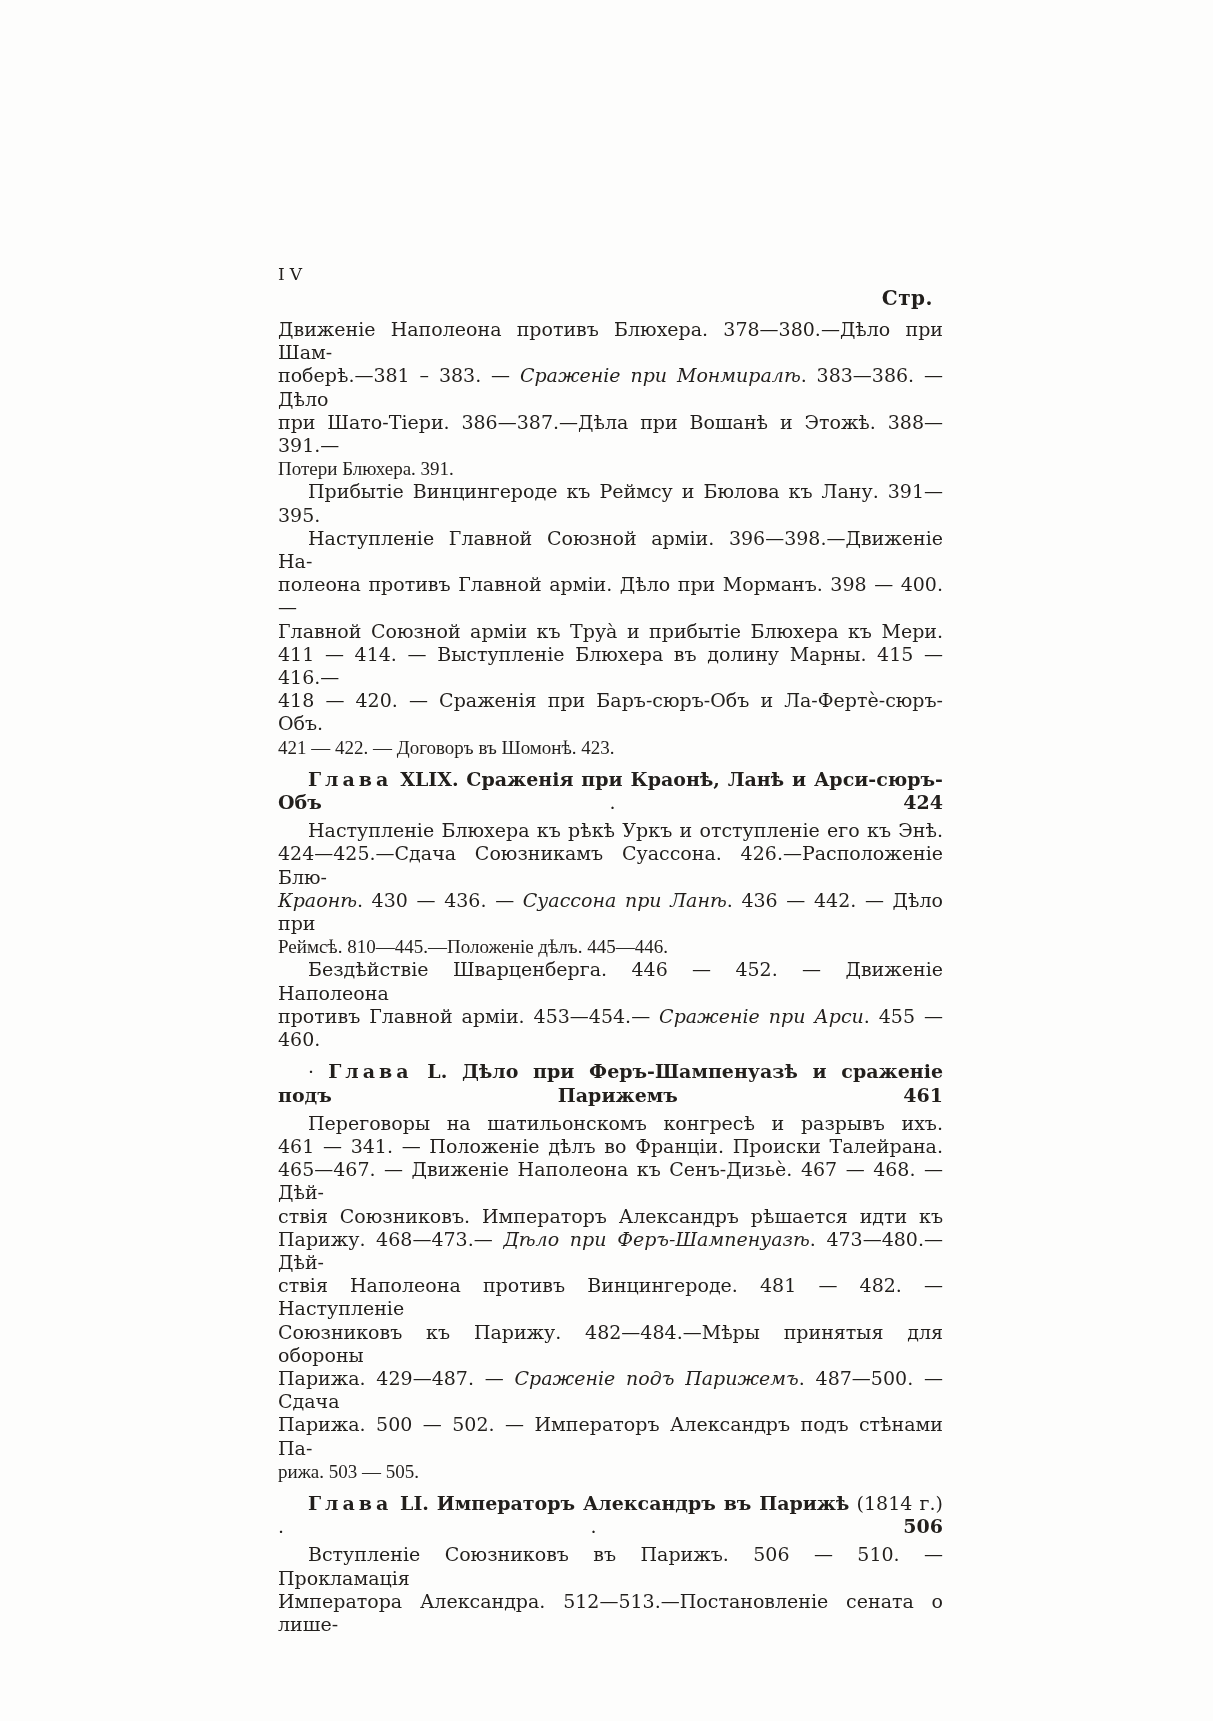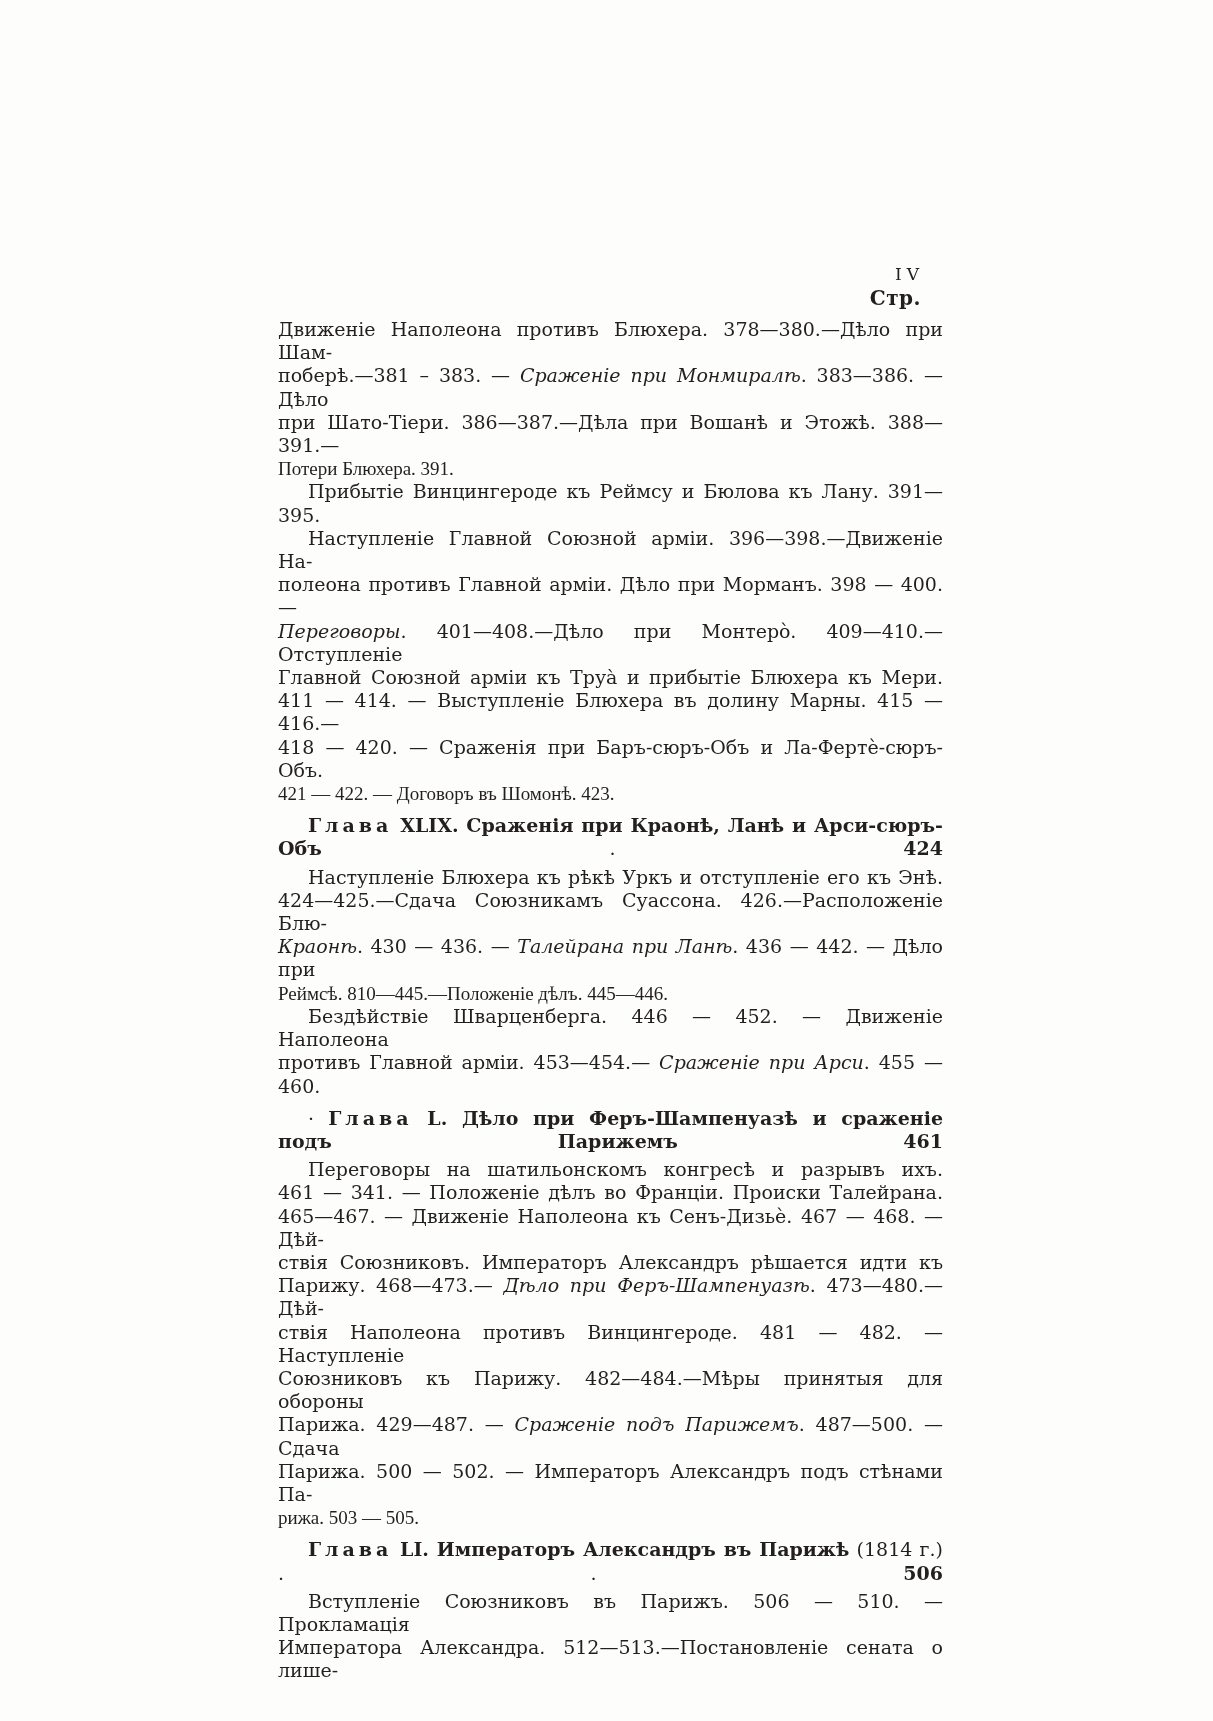--- a/index.html
+++ b/index.html
@@ -5,24 +5,24 @@
   html,body{margin:0;padding:0;}
   body{
     width:1213px;height:1721px;position:relative;
     font-family:"DejaVu Serif", serif;
     background:#fdfdfc;color:#221f1c;
     overflow:hidden;
   }
   .page{position:absolute;inset:0;}
   .roman-folio{
     position:absolute;left:278px;top:264px;width:646px;
-    text-align:right;font-size:17px;letter-spacing:5px;
+    text-align:left;font-size:17px;letter-spacing:5px;
   }
   .col-label{
-    position:absolute;left:278px;top:286px;width:643px;
+    position:absolute;left:290px;top:286px;width:643px;
     text-align:right;font-weight:bold;font-size:20px;letter-spacing:0.5px;
   }
   .toc{
     position:absolute;left:278px;top:318px;width:665px;
     font-size:19px;line-height:23.2px;
   }
   .block{margin:0;}
   .block.chapter{margin-top:9px;margin-bottom:5px;}
   .line{white-space:normal;}
   .line.just{text-align:justify;text-align-last:justify;}
@@ -46,33 +46,32 @@
         <div class="line just"><span class="seg-n">поберѣ.—381 – 383. — </span><span class="seg-i">Сраженіе при Монмиралѣ</span><span class="seg-n">. 383—386. — Дѣло</span></div>
         <div class="line just"><span class="seg-n">при Шато-Тіери. 386—387.—Дѣла при Вошанѣ и Этожѣ. 388—391.—</span></div>
         <div class="line left"><span class="seg-n">Потери Блюхера. 391.</span></div>
       </div>
       <div class="block para">
         <div class="line just ind"><span class="seg-n">Прибытіе Винцингероде къ Реймсу и Бюлова къ Лану. 391—395.</span></div>
       </div>
       <div class="block para">
         <div class="line just ind"><span class="seg-n">Наступленіе Главной Союзной арміи. 396—398.—Движеніе На-</span></div>
         <div class="line just"><span class="seg-n">полеона противъ Главной арміи. Дѣло при Морманъ. 398 — 400. —</span></div>
-        <div class="line just"><span class="seg-i">Переговоры</span><span class="seg-n">. 401—408.—Дѣло при Монтерò. 409—410.—Отступленіе</span></div>
         <div class="line just"><span class="seg-n">Главной Союзной арміи къ Труà и прибытіе Блюхера къ Мери.</span></div>
         <div class="line just"><span class="seg-n">411 — 414. — Выступленіе Блюхера въ долину Марны. 415 — 416.—</span></div>
         <div class="line just"><span class="seg-n">418 — 420. — Сраженія при Баръ-сюръ-Объ и Ла-Фертè-сюръ-Объ.</span></div>
         <div class="line left"><span class="seg-n">421 — 422. — Договоръ въ Шомонѣ. 423.</span></div>
       </div>
       <div class="block chapter">
         <div class="line just ind"><span class="seg-bs">Глава</span><span class="seg-b"> XLIX. Сраженія при Краонѣ, Ланѣ и Арси-сюръ-Объ</span><span class="seg-n"> . </span><span class="seg-pb">424</span></div>
       </div>
       <div class="block para">
         <div class="line just ind"><span class="seg-n">Наступленіе Блюхера къ рѣкѣ Уркъ и отступленіе его къ Энѣ.</span></div>
         <div class="line just"><span class="seg-n">424—425.—Сдача Союзникамъ Суассона. 426.—Расположеніе Блю-</span></div>
-        <div class="line just"><span class="seg-i">Краонѣ</span><span class="seg-n">. 430 — 436. — </span><span class="seg-i">Талейрана при Ланѣ</span><span class="seg-n">. 436 — 442. — Дѣло при</span></div>
+        <div class="line just"><span class="seg-i">Краонѣ</span><span class="seg-n">. 430 — 436. — </span><span class="seg-i">Суассона при Ланѣ</span><span class="seg-n">. 436 — 442. — Дѣло при</span></div>
         <div class="line left"><span class="seg-n">Реймсѣ. 810—445.—Положеніе дѣлъ. 445—446.</span></div>
       </div>
       <div class="block para">
         <div class="line just ind"><span class="seg-n">Бездѣйствіе Шварценберга. 446 — 452. — Движеніе Наполеона</span></div>
         <div class="line just"><span class="seg-n">противъ Главной арміи. 453—454.— </span><span class="seg-i">Сраженіе при Арси</span><span class="seg-n">. 455 — 460.</span></div>
       </div>
       <div class="block chapter">
         <div class="line just ind"><span class="seg-n">· </span><span class="seg-bs">Глава</span><span class="seg-b"> L. Дѣло при Феръ-Шампенуазѣ и сраженіе подъ Парижемъ</span><span class="seg-n"> </span><span class="seg-pb">461</span></div>
       </div>
       <div class="block para">

